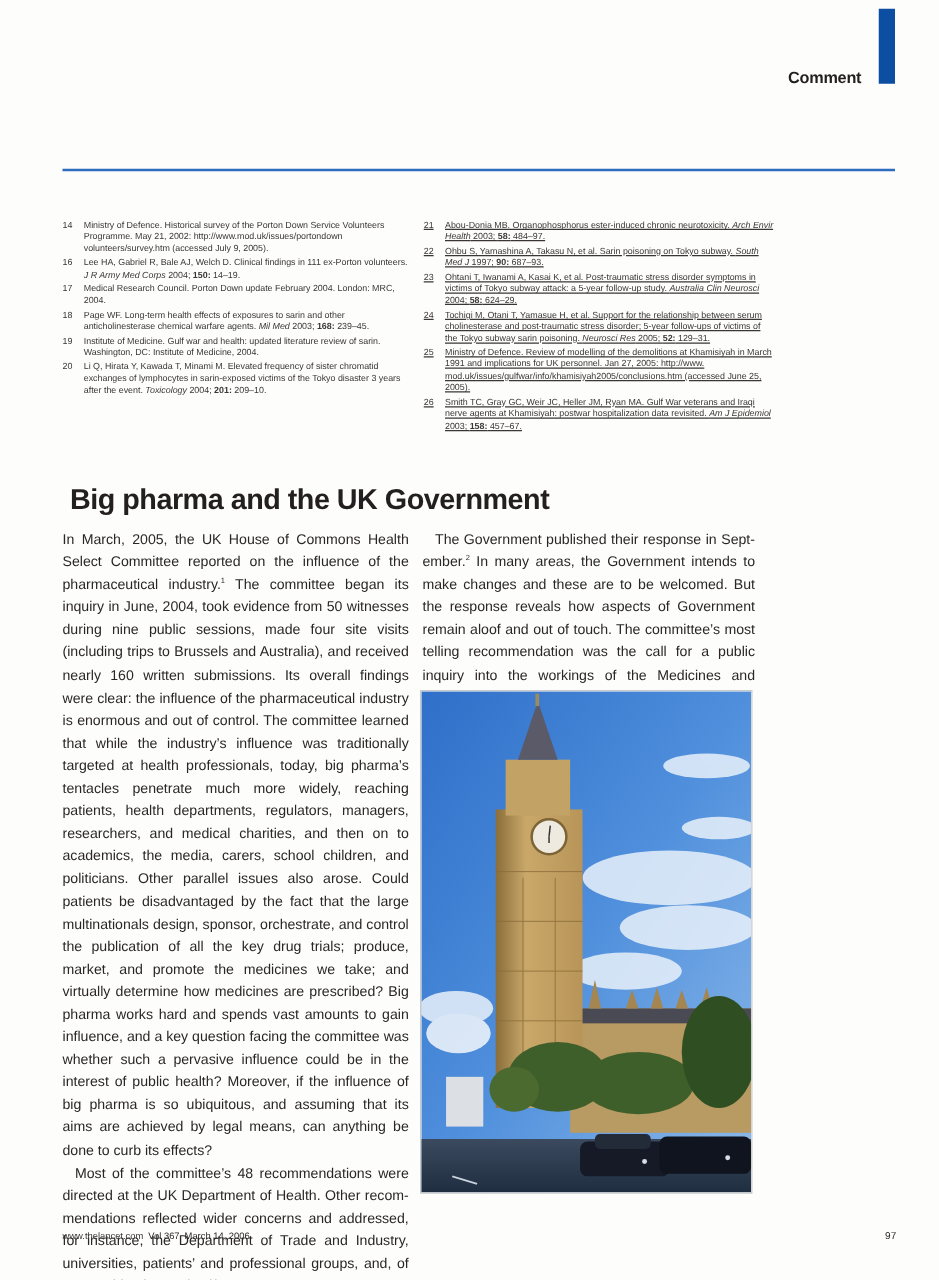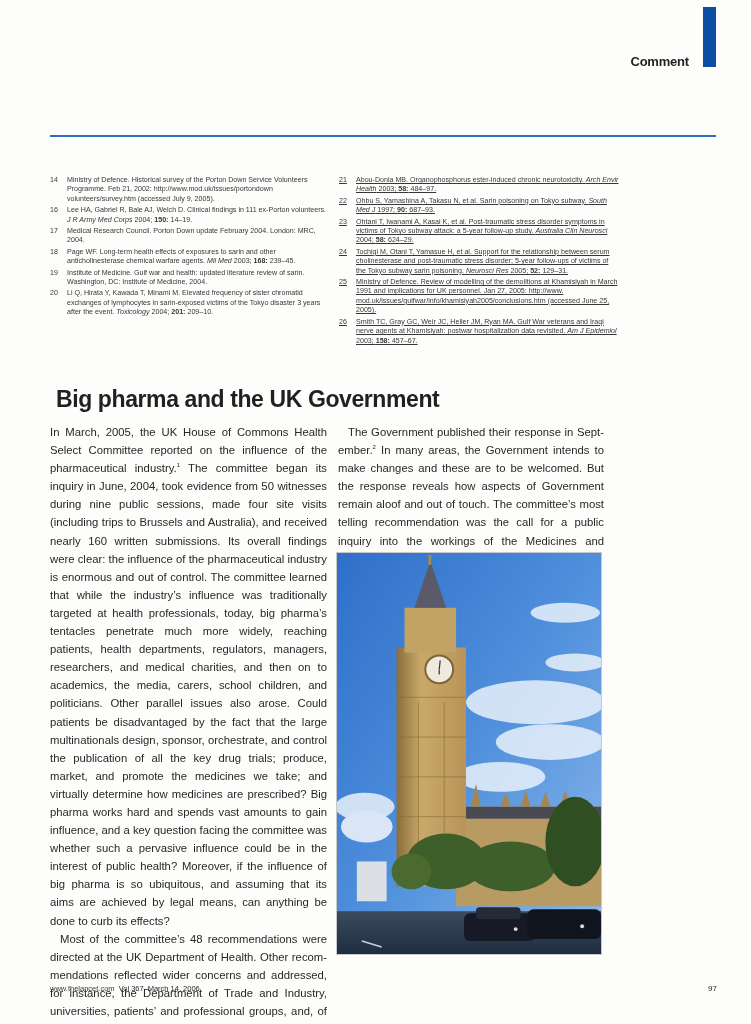--- a/index.html
+++ b/index.html
@@ -63,21 +63,21 @@
 </head>
 <body>
 
 <div class="section-bar"></div>
 <div class="section-label">Comment</div>
 <div class="top-rule"></div>
 
 <div class="refs left" id="refs-left">
     <div class="ref">
       <span class="num">14</span>
-      <span class="txt">Ministry of Defence. Historical survey of the Porton Down Service Volunteers Programme. Feb 21, 2002: http://www.mod.uk/issues/portondown volunteers/survey.htm (accessed July 9, 2005).</span>
+      <span class="txt">Ministry of Defence. Historical survey of the Porton Down Service Volunteers Programme. May 21, 2002: http://www.mod.uk/issues/portondown volunteers/survey.htm (accessed July 9, 2005).</span>
     </div>
     <div class="ref">
       <span class="num">16</span>
       <span class="txt">Lee HA, Gabriel R, Bale AJ, Welch D. Clinical findings in 111 ex-Porton volunteers. <i>J R Army Med Corps</i> 2004; <b>150:</b> 14–19.</span>
     </div>
     <div class="ref">
       <span class="num">17</span>
       <span class="txt">Medical Research Council. Porton Down update February 2004. London: MRC, 2004.</span>
     </div>
     <div class="ref">

